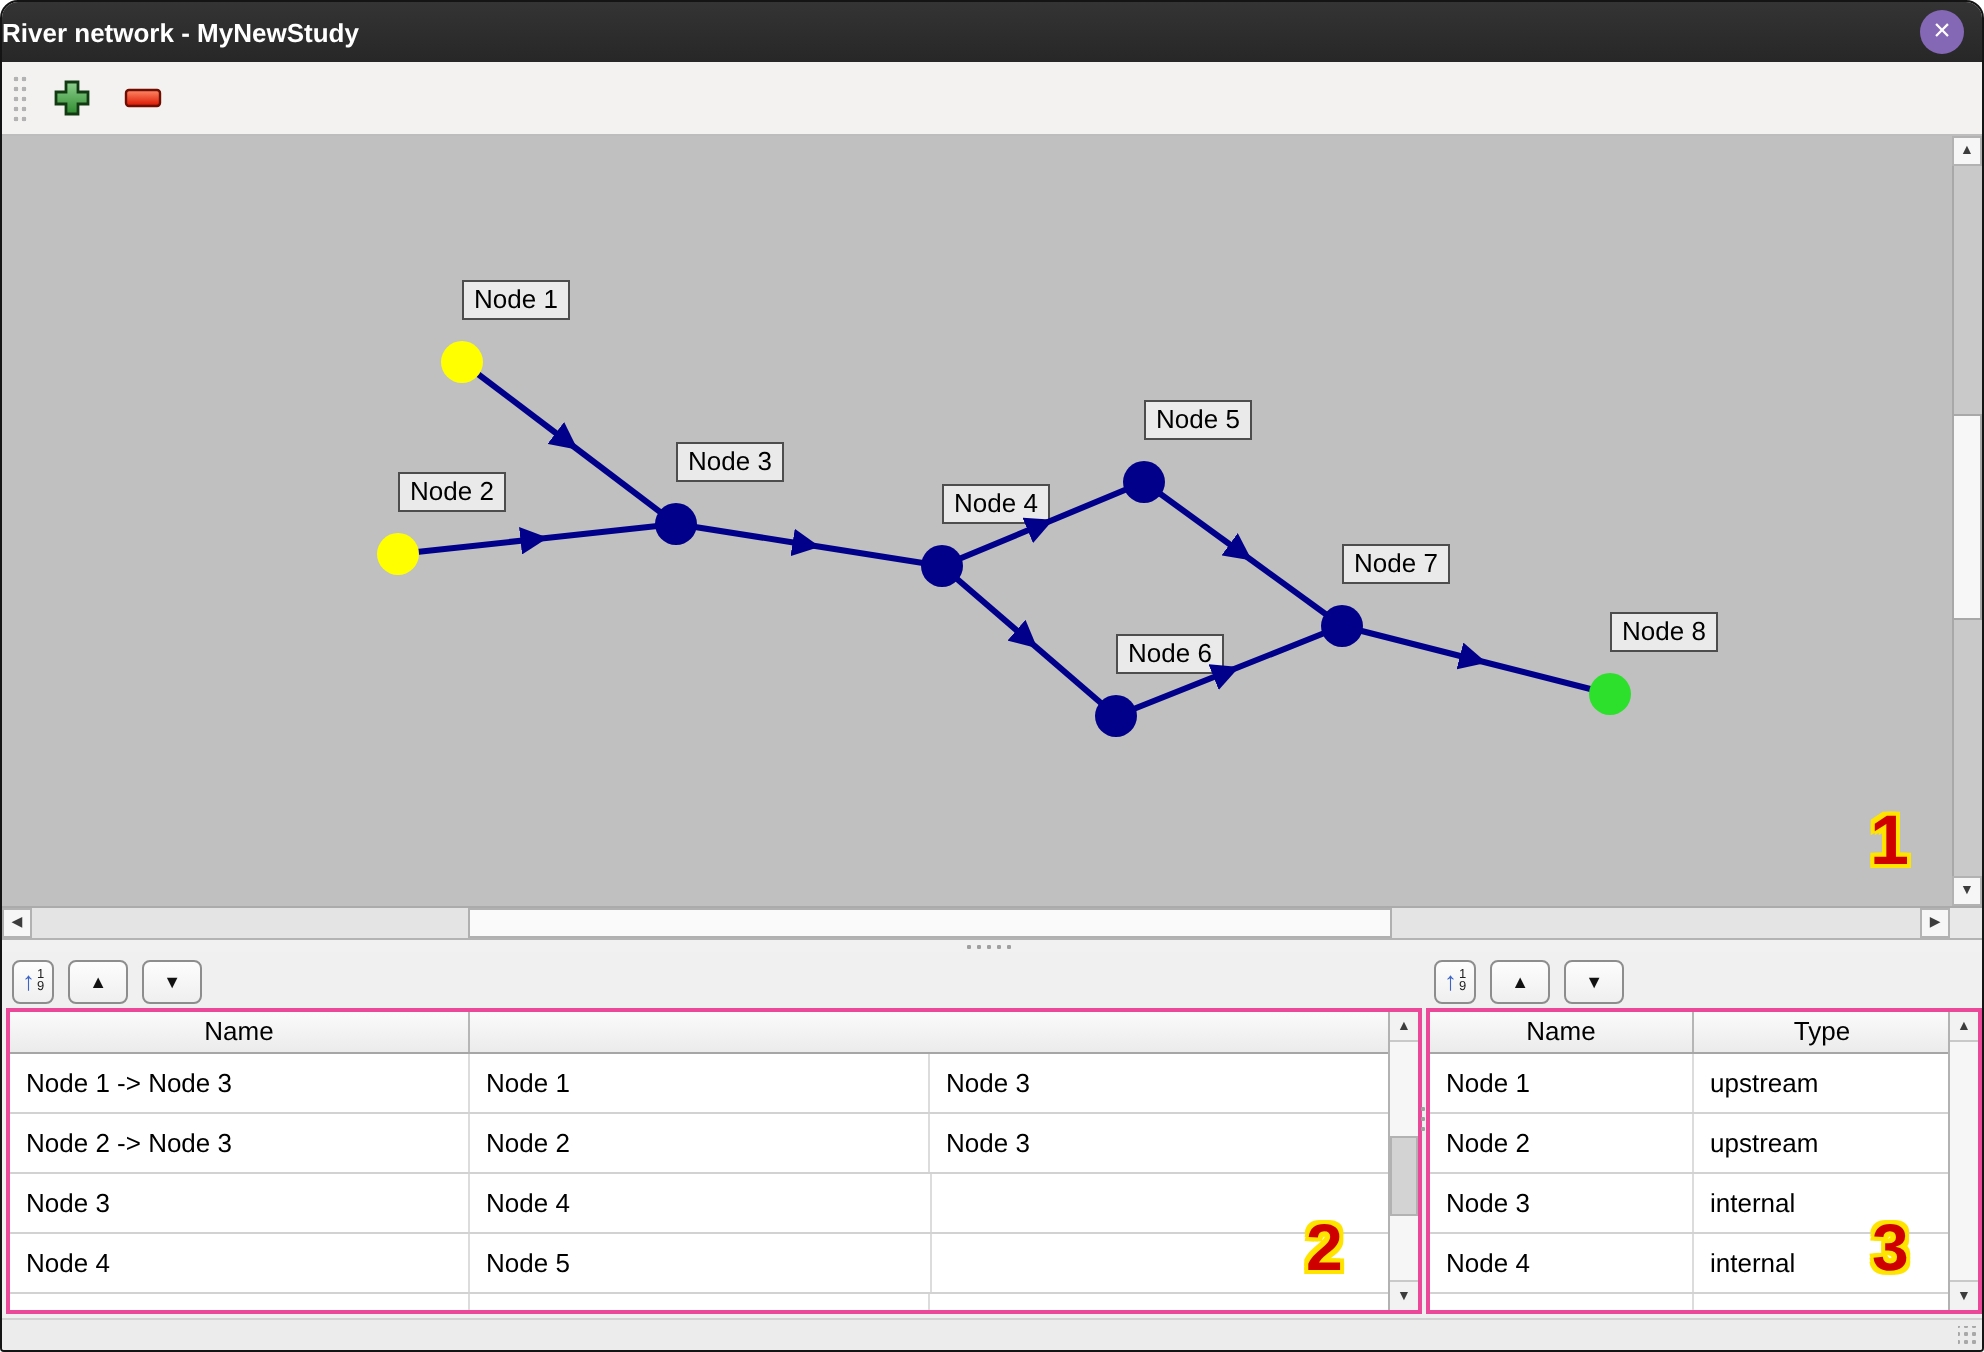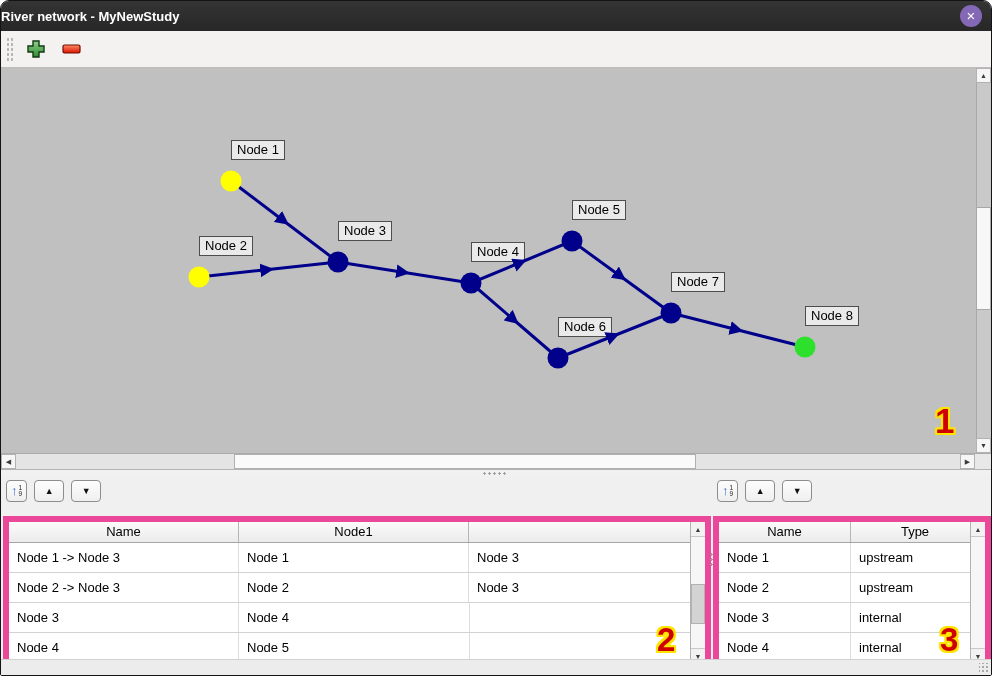--- a/index.html
+++ b/index.html
@@ -71,22 +71,22 @@
   .pane-toolbar { height:27px; padding:3px 0 0 5px; display:flex; align-items:center; }
   .mini-btn { height:22px; border:1px solid #8d8d8d; border-radius:4px;
               background:linear-gradient(#fdfdfd,#efefef); margin-right:7px; cursor:pointer;
               display:inline-flex; align-items:center; justify-content:center; padding:0 4px; }
   .mini-btn .tri { font-size:9px; color:#111; width:20px; text-align:center; }
   .sort-icon { display:flex; align-items:center; }
   .sort-icon .arr { color:#3c64c8; font-size:13px; font-weight:bold; line-height:12px; }
   .sort-icon .digits { display:flex; flex-direction:column; font-size:6.5px; line-height:6.5px;
                        color:#222; margin-left:1px; }
 
-  .table-wrap { position:relative; margin-top:13px; height:153px; background:#ffffff;
-                border:6px solid #ec4899; overflow:hidden; }
+  .table-wrap { position:relative; margin-top:1px; height:153px; background:#ffffff;
+                border:2px solid #ec4899; overflow:hidden; }
   .pane-left  .table-wrap { margin-left:2px; width:708px; }
   .pane-right .table-wrap { margin-left:1px; width:278px; }
   .thead { display:flex; height:21px; background:linear-gradient(#fbfbfb,#ebebeb);
            border-bottom:1px solid #a6a6a6; }
   .hcell { font-size:13px; color:#000; text-align:center; line-height:20px;
            border-right:1px solid #b6b6b6; overflow:hidden; }
   .trow { display:flex; height:30px; border-bottom:1px solid #d2d2d2; background:#fff; }
   .trow.partial { height:10px; border-bottom:1px solid #c4c4c4; }
   .tcell { font-size:13px; color:#000000; line-height:29px; padding-left:8px;
            border-right:1px solid #dcdcdc; overflow:hidden; white-space:nowrap; }
@@ -211,21 +211,20 @@
         <button class="mini-btn">
             <span class="tri">▲</span>
           </button>
         <button class="mini-btn">
             <span class="tri">▼</span>
           </button>
       </div>
       <div class="table-wrap" id="edges-table">
         <div class="thead">
             <div class="hcell" style="width: 230px;">Name</div>
-            <div class="hcell" style="width: 230px;">Node1</div>
           </div>
         <div class="tbody">
             <div class="trow">
               <div class="tcell" style="width: 230px;">Node 1 -&gt; Node 3</div>
               <div class="tcell" style="width: 230px;">Node 1</div>
               <div class="tcell" style="width: 231px;">Node 3</div>
             </div>
             <div class="trow">
               <div class="tcell" style="width: 230px;">Node 2 -&gt; Node 3</div>
               <div class="tcell" style="width: 230px;">Node 2</div>

